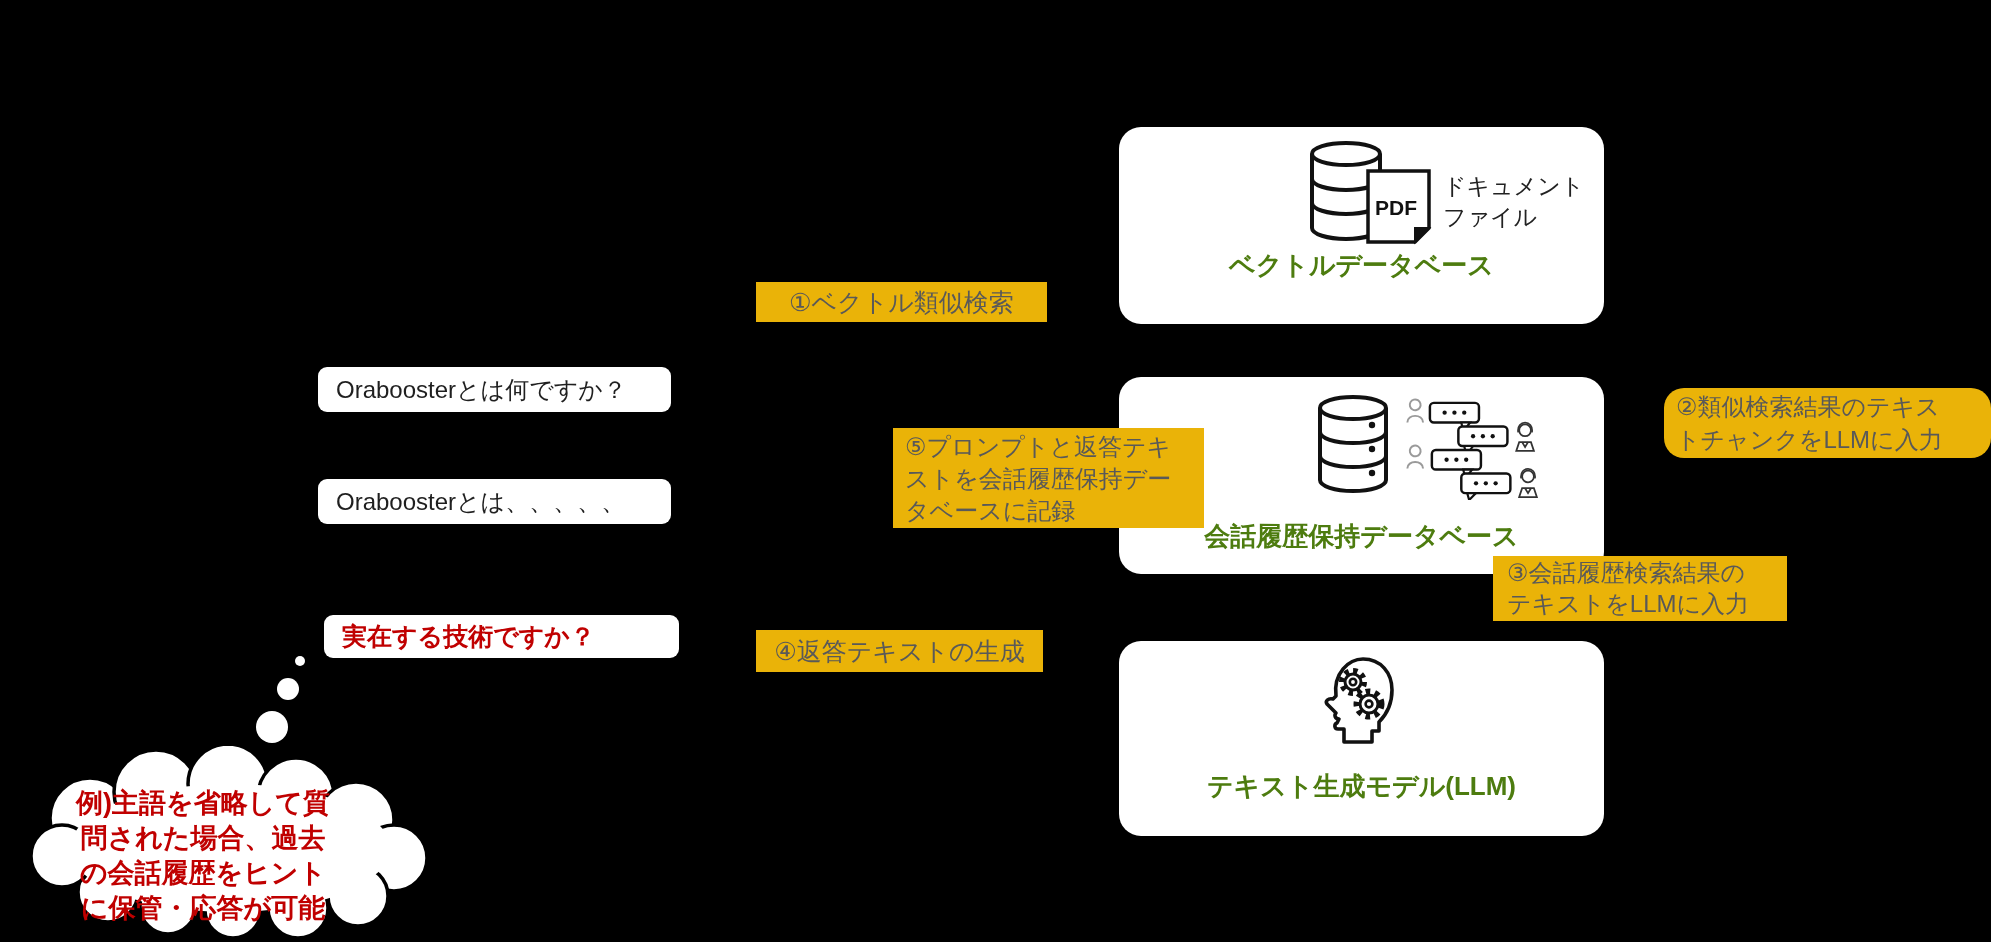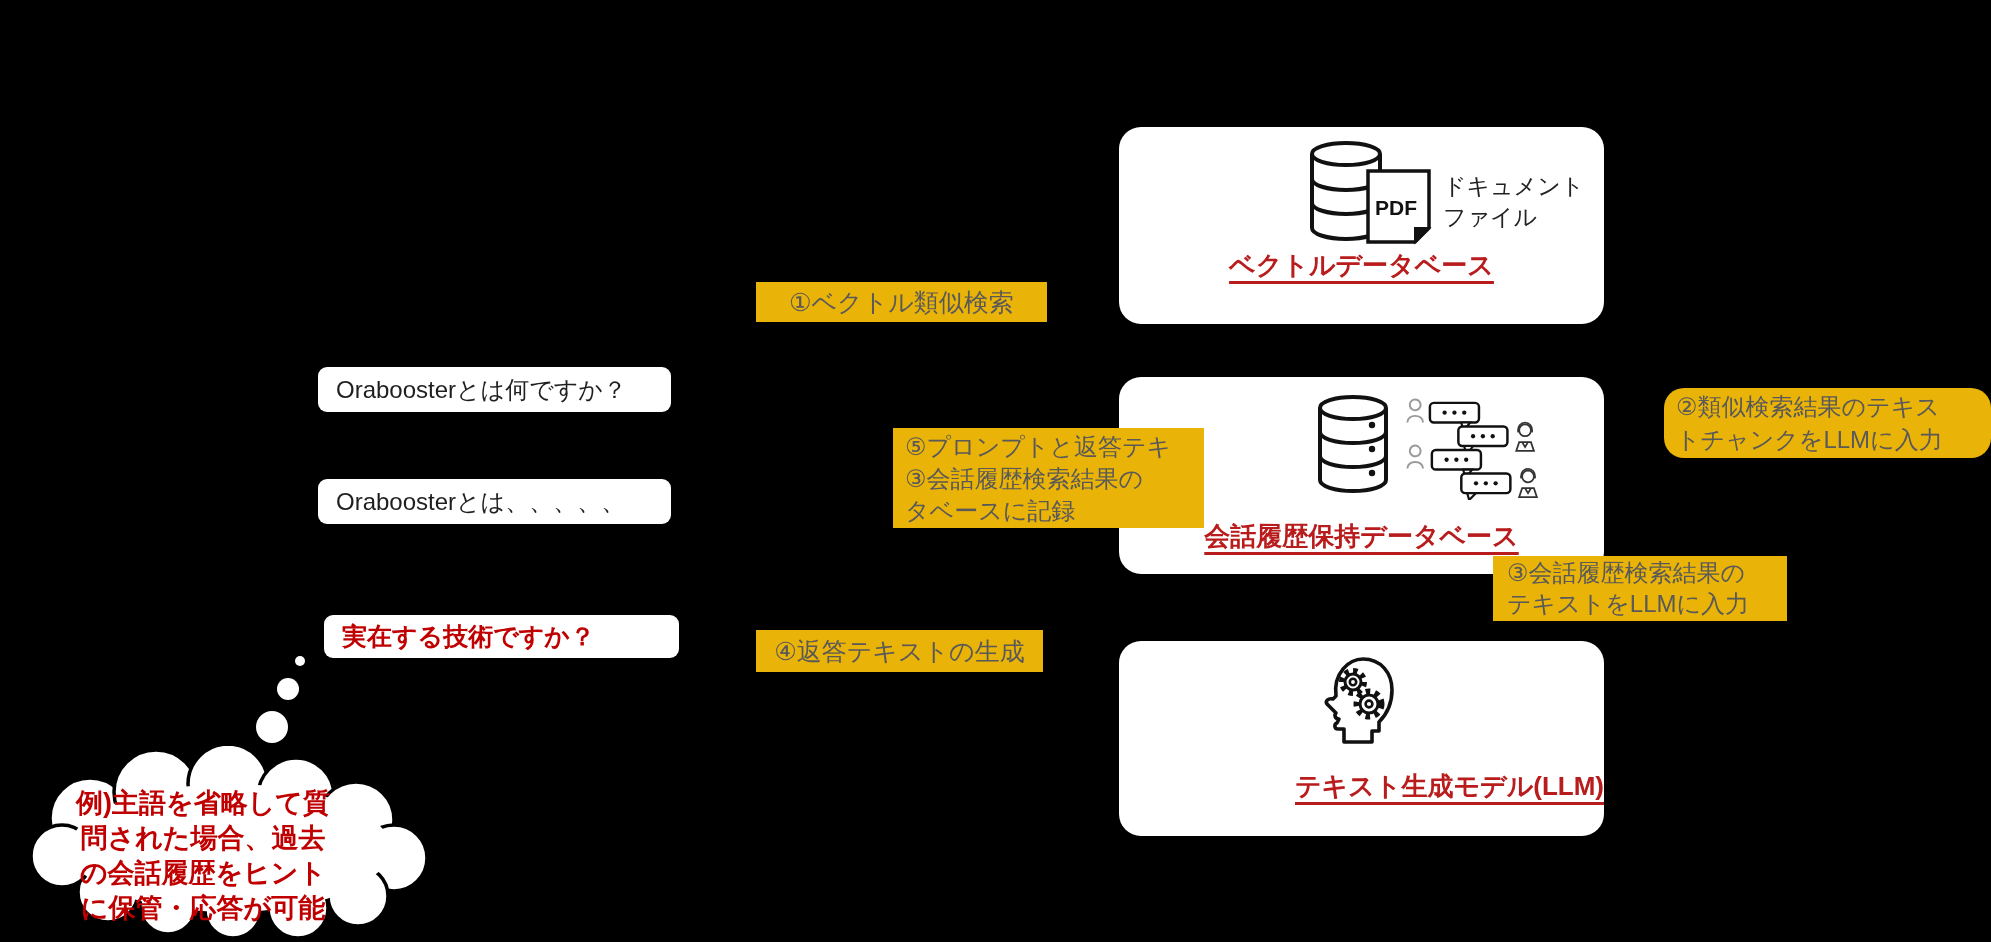--- a/index.html
+++ b/index.html
@@ -6,22 +6,22 @@
   .canvas{
     position:relative;width:1991px;height:942px;background:#000;overflow:hidden;
     font-family:"Liberation Sans","DejaVu Sans",sans-serif;
   }
   .panel{
     position:absolute;left:1119px;width:485px;height:197px;
     background:#fff;border-radius:22px;z-index:1;
   }
   .panel-title{
     position:absolute;left:0;width:100%;text-align:center;
-    font-size:26px;font-weight:bold;color:#b91c1c;
-    text-decoration:underline;text-decoration-thickness:2.5px;text-underline-offset:7px;
+    font-size:26px;font-weight:bold;color:#4d7c0f;
+    text-decoration-thickness:2.5px;text-underline-offset:7px;
   }
   .chat-bubble{
     position:absolute;background:#fff;border-radius:9px;z-index:2;
     display:flex;align-items:center;padding-left:18px;box-sizing:border-box;
     font-size:24px;color:#1f1f1f;white-space:nowrap;
   }
   .step-label{
     position:absolute;background:#eab308;color:#595959;z-index:3;
     box-sizing:border-box;font-size:24px;
   }
@@ -142,21 +142,21 @@
         <circle cx="42" cy="28" r="8" fill="#fff" stroke="#111" stroke-width="3"></circle>
         <circle cx="42" cy="28" r="3.2" fill="#fff" stroke="#111" stroke-width="2.6"></circle>
       </g>
 
       <g>
         <circle cx="58" cy="50" r="12.5" fill="none" stroke="#111" stroke-width="6" stroke-dasharray="4.6 4.6"></circle>
         <circle cx="58" cy="50" r="9" fill="#fff" stroke="#111" stroke-width="3"></circle>
         <circle cx="58" cy="50" r="3.4" fill="#fff" stroke="#111" stroke-width="2.6"></circle>
       </g>
     </svg>
-    <div class="panel-title" style="top:128px;text-align:right;">テキスト生成モデル(LLM)</div>
+    <div class="panel-title" style="top:128px;">テキスト生成モデル(LLM)</div>
   </div>
 
   <div class="chat-bubble" style="left:318px;top:367px;width:353px;height:45px;">
     <span>Oraboosterとは何ですか？</span>
   </div>
 
   <div class="chat-bubble" style="left:318px;top:479px;width:353px;height:45px;">
     <span>Oraboosterとは、、、、、</span>
   </div>
 
@@ -169,21 +169,21 @@
 
   <div class="step-label prelines" style="left:1664px;top:388px;width:327px;height:70px;padding:2px 12px;line-height:33px;border-radius:20px;">②類似検索結果のテキス
 トチャンクをLLMに入力</div>
 
   <div class="step-label prelines" style="left:1493px;top:556px;width:294px;height:65px;padding:1px 14px;line-height:31px;">③会話履歴検索結果の
 テキストをLLMに入力</div>
 
   <div class="step-label step-center" style="left:756px;top:630px;width:287px;height:42px;">④返答テキストの生成</div>
 
   <div class="step-label prelines" style="left:893px;top:428px;width:311px;height:100px;padding:3px 12px;line-height:32px;">⑤プロンプトと返答テキ
-③会話履歴検索結果の
+ストを会話履歴保持デー
 タベースに記録</div>
 
   <div class="thought-dot" style="left:295px;top:656px;width:10px;height:10px;"></div>
   <div class="thought-dot" style="left:277px;top:678px;width:22px;height:22px;"></div>
   <div class="thought-dot" style="left:256px;top:711px;width:32px;height:32px;"></div>
 
   <div class="cloud-wrap">
     <svg width="407" height="196" viewBox="0 0 407 196">
       <g fill="#fff" stroke="#000" stroke-width="3.5">
         <circle cx="62" cy="72" r="40"></circle>

